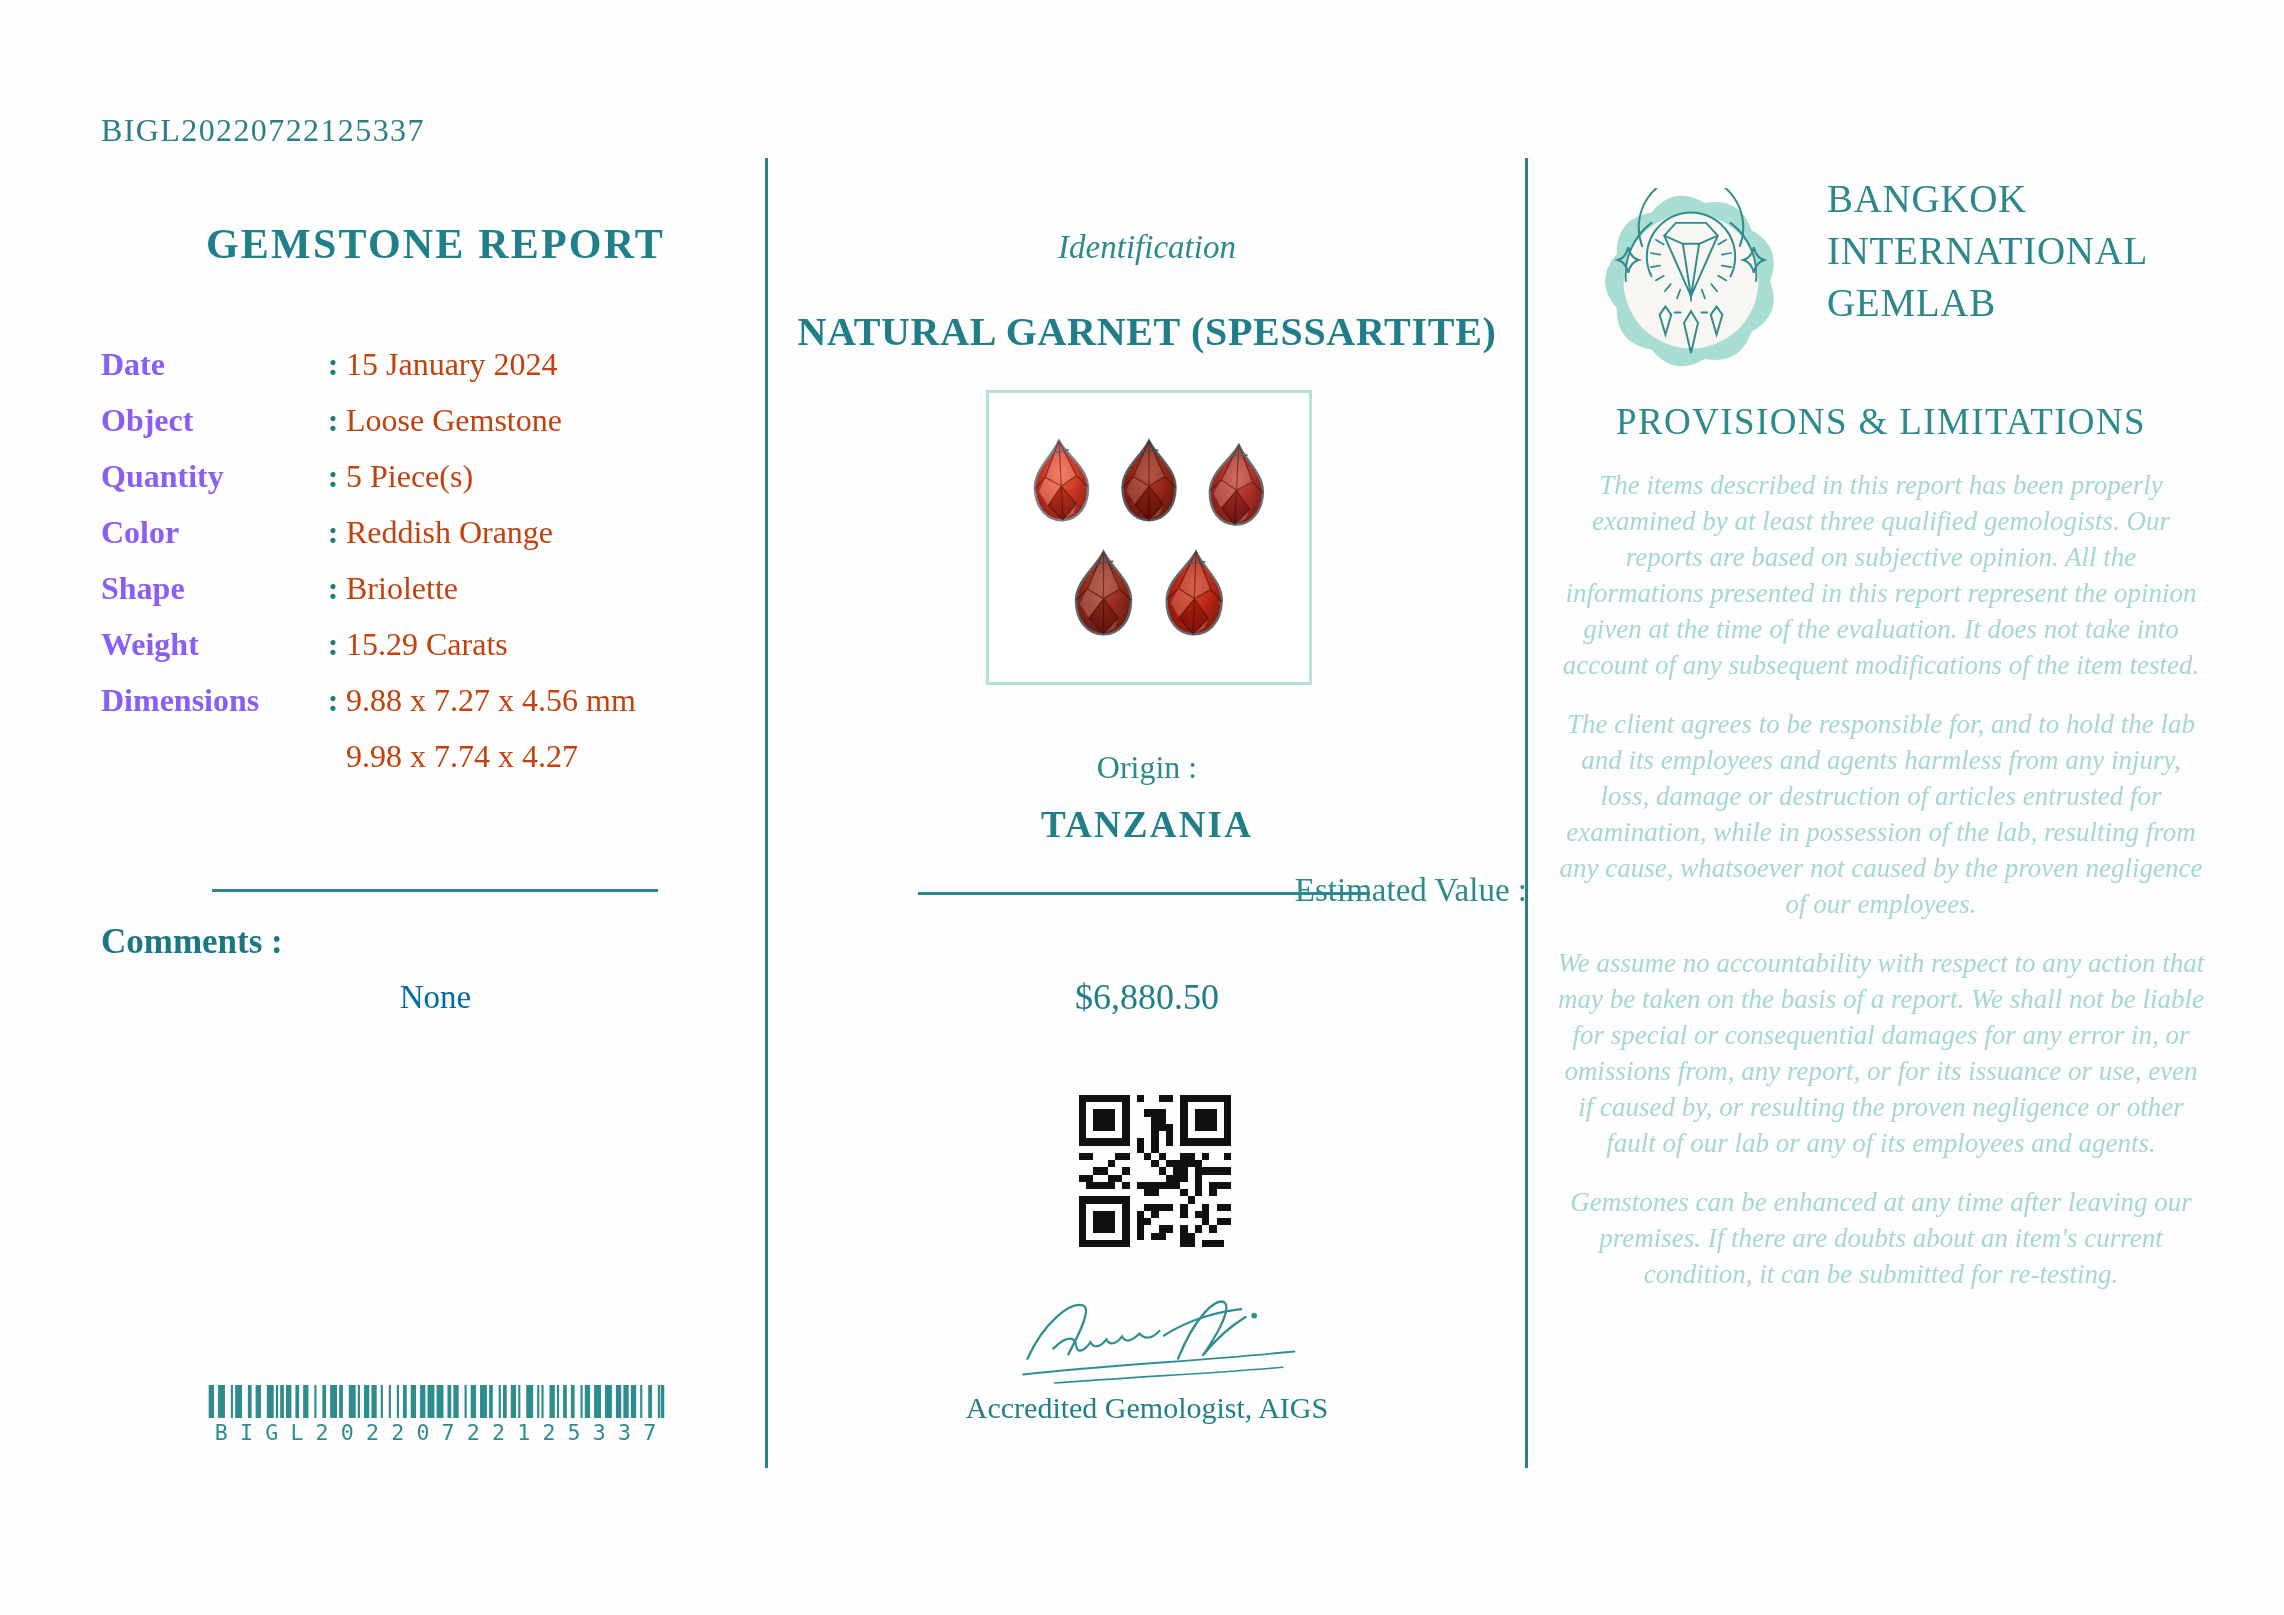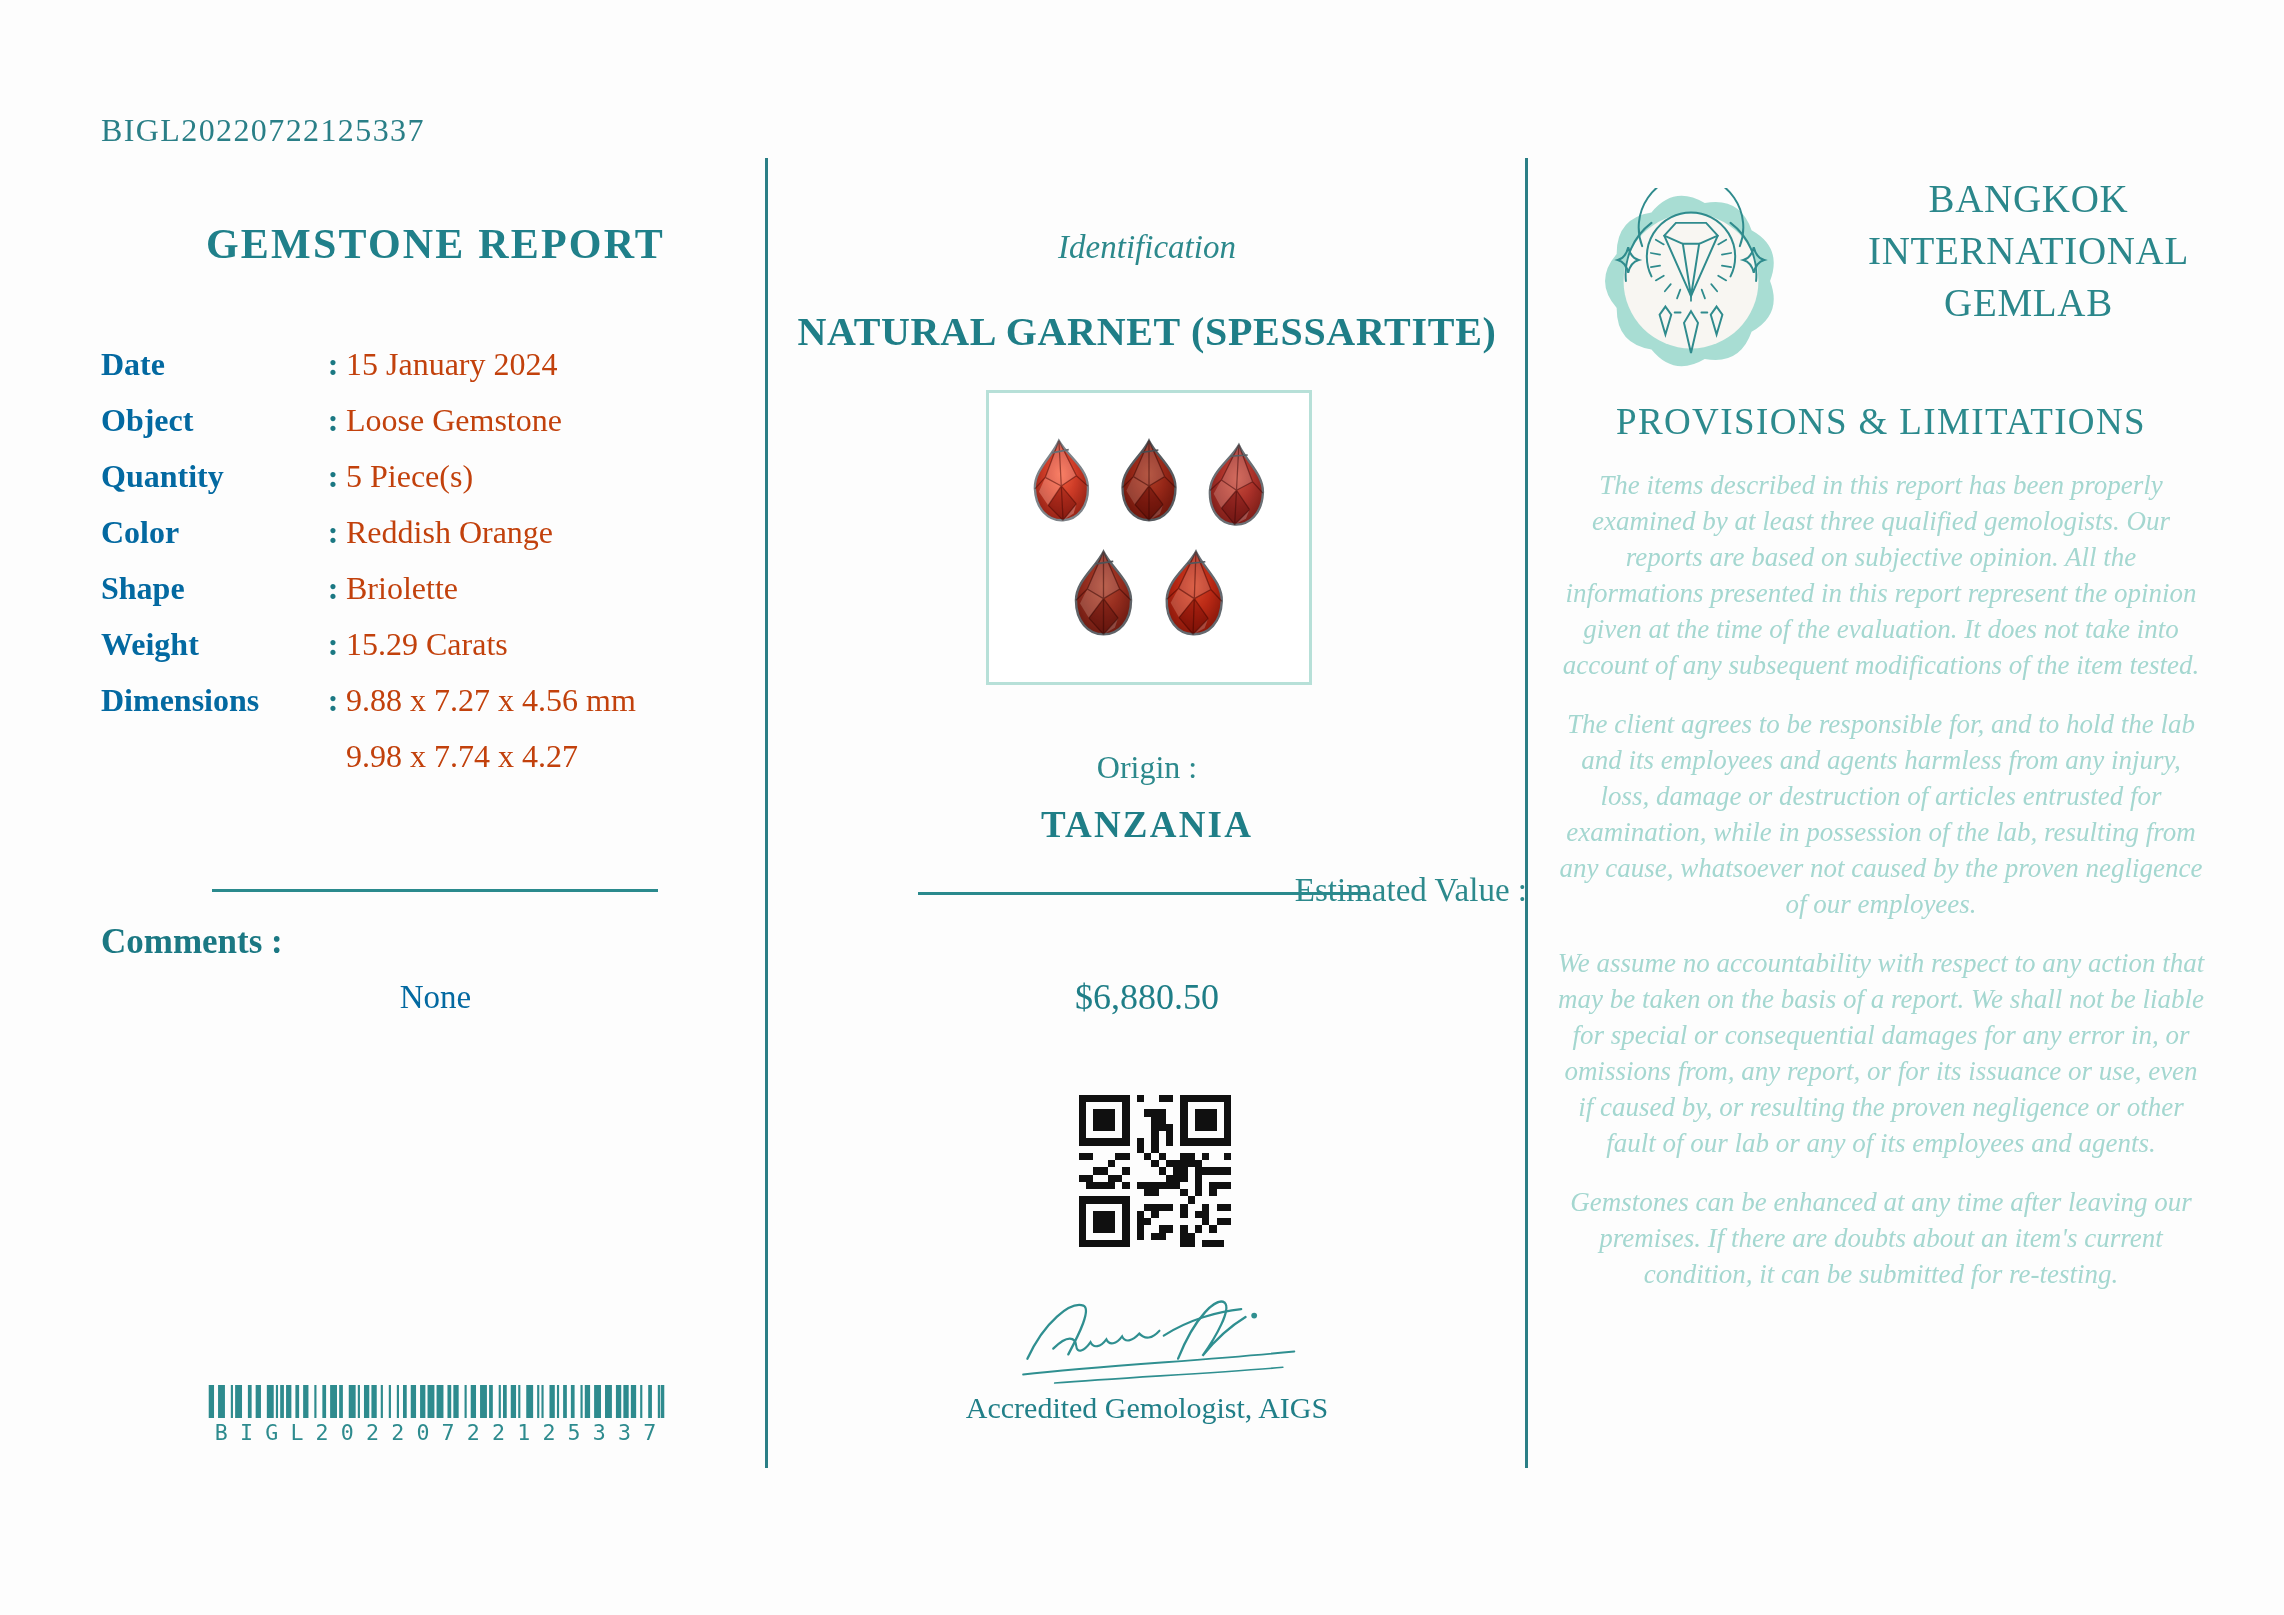--- a/index.html
+++ b/index.html
@@ -9,21 +9,21 @@
   }
   .abs{position:absolute;}
   
   .vdivider{position:absolute;top:158px;height:1310px;width:2.9px;background:#2b7f86;}
   
   .report-number{left:101px;top:112px;font-size:32px;letter-spacing:1.4px;color:#2a7f87;white-space:nowrap;}
   .left-col{left:101px;top:0;width:669px;height:1616px;}
   .report-title{position:absolute;top:220px;width:100%;text-align:center;font-size:42px;font-weight:bold;letter-spacing:2.2px;color:#20808a;}
   .fields{position:absolute;top:336px;left:0;width:100%;}
   .field-row{display:flex;align-items:flex-start;line-height:56px;font-size:32px;}
-  .flabel{width:219px;font-weight:bold;color:#0369a1;}
+  .flabel{width:219px;font-weight:bold;color:#8b5cf6;}
   .fcolon{width:26px;font-weight:bold;color:#1b7883;text-align:center;}
   .fvals{flex:1;color:#c2410c;}
   .fval2{display:block;}
   .comments-rule{position:absolute;top:889px;left:111px;width:446px;height:2.9px;background:#2a8a8d;}
   .comments-label{position:absolute;top:922px;width:100%;text-align:left;font-size:35px;font-weight:bold;color:#1b7883;}
   .comments-value{position:absolute;top:979px;width:100%;text-align:center;font-size:33px;color:#0369a1;}
   .barcode{position:absolute;top:1385px;left:107px;width:457px;height:33px;}
   .barcode svg{display:block;}
   .barcode-text{position:absolute;top:1420px;width:100%;text-align:center;font-family:"DejaVu Sans Mono",monospace;
     font-size:21.6px;letter-spacing:12.2px;color:#2e8b8e;white-space:nowrap;text-indent:12.2px;}
@@ -46,21 +46,21 @@
   .origin-rule{position:absolute;top:892px;left:151px;width:452px;height:2.9px;background:#2a8a8d;}
   .est-label{position:absolute;top:872px;width:100%;text-align:right;font-size:33px;color:#2c898c;}
   .est-value{position:absolute;top:976px;width:100%;text-align:center;font-size:36px;font-weight:normal;color:#1f7e87;}
   .qr{position:absolute;left:312px;top:1095px;width:152px;height:152px;}
   .qr svg{width:152px;height:152px;fill:#101010;}
   .signature{position:absolute;left:240px;top:1274px;width:302px;height:122px;}
   .signatory{position:absolute;top:1391px;width:100%;text-align:center;font-size:30px;color:#217f88;}
   
   .right-col{left:1527px;top:0;width:757px;height:1616px;}
   .lab-logo{position:absolute;left:71px;top:188px;width:186px;height:186px;}
-  .lab-name{position:absolute;left:300px;top:173px;width:403px;text-align:center;font-size:39px;line-height:52px;color:#2b878b;letter-spacing:0.7px;}
+  .lab-name{position:absolute;left:300px;top:173px;width:403px;text-align:left;font-size:39px;line-height:52px;color:#2b878b;letter-spacing:0.7px;}
   .prov-title{position:absolute;top:400px;left:27px;width:654px;text-align:center;font-size:37px;letter-spacing:1.4px;color:#2c8a8d;}
   .provisions{position:absolute;top:467px;left:27px;width:654px;text-align:center;}
   .provisions p{margin:0 0 23px 0;font-style:italic;font-size:27px;line-height:36px;color:#a4d7d0;}
 </style>
 </head>
 <body>
 
 <div class="page">
 
   <div class="abs report-number">BIGL20220722125337</div>

